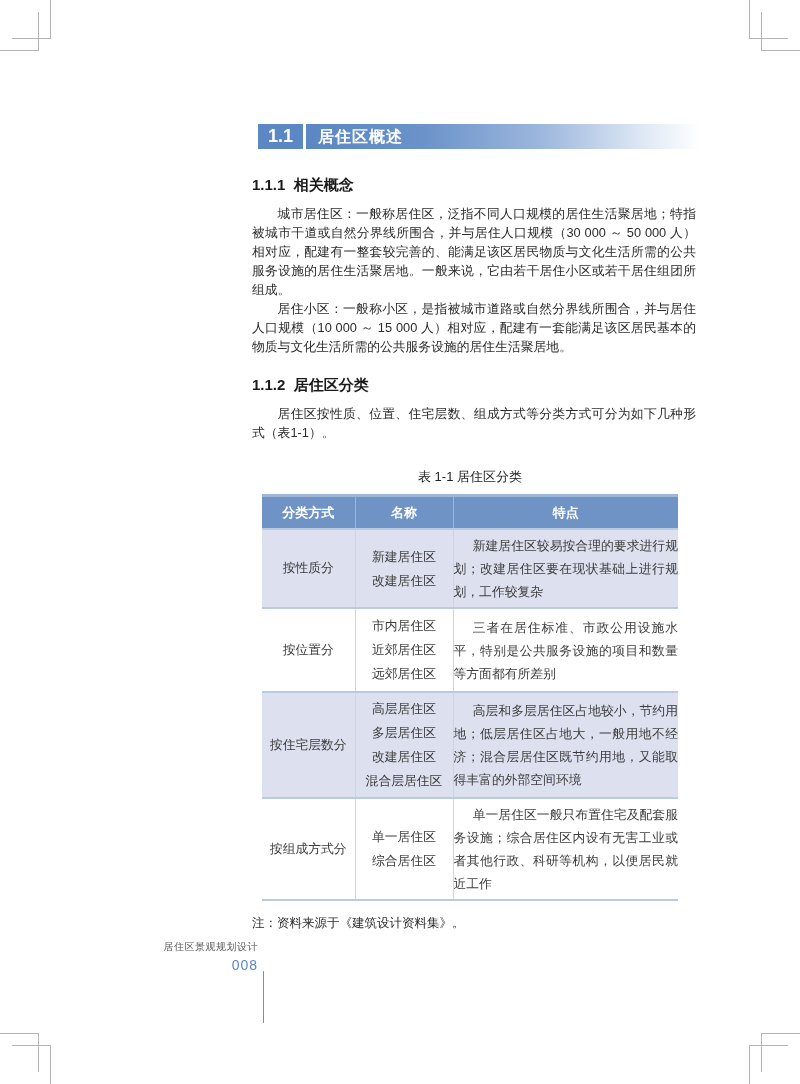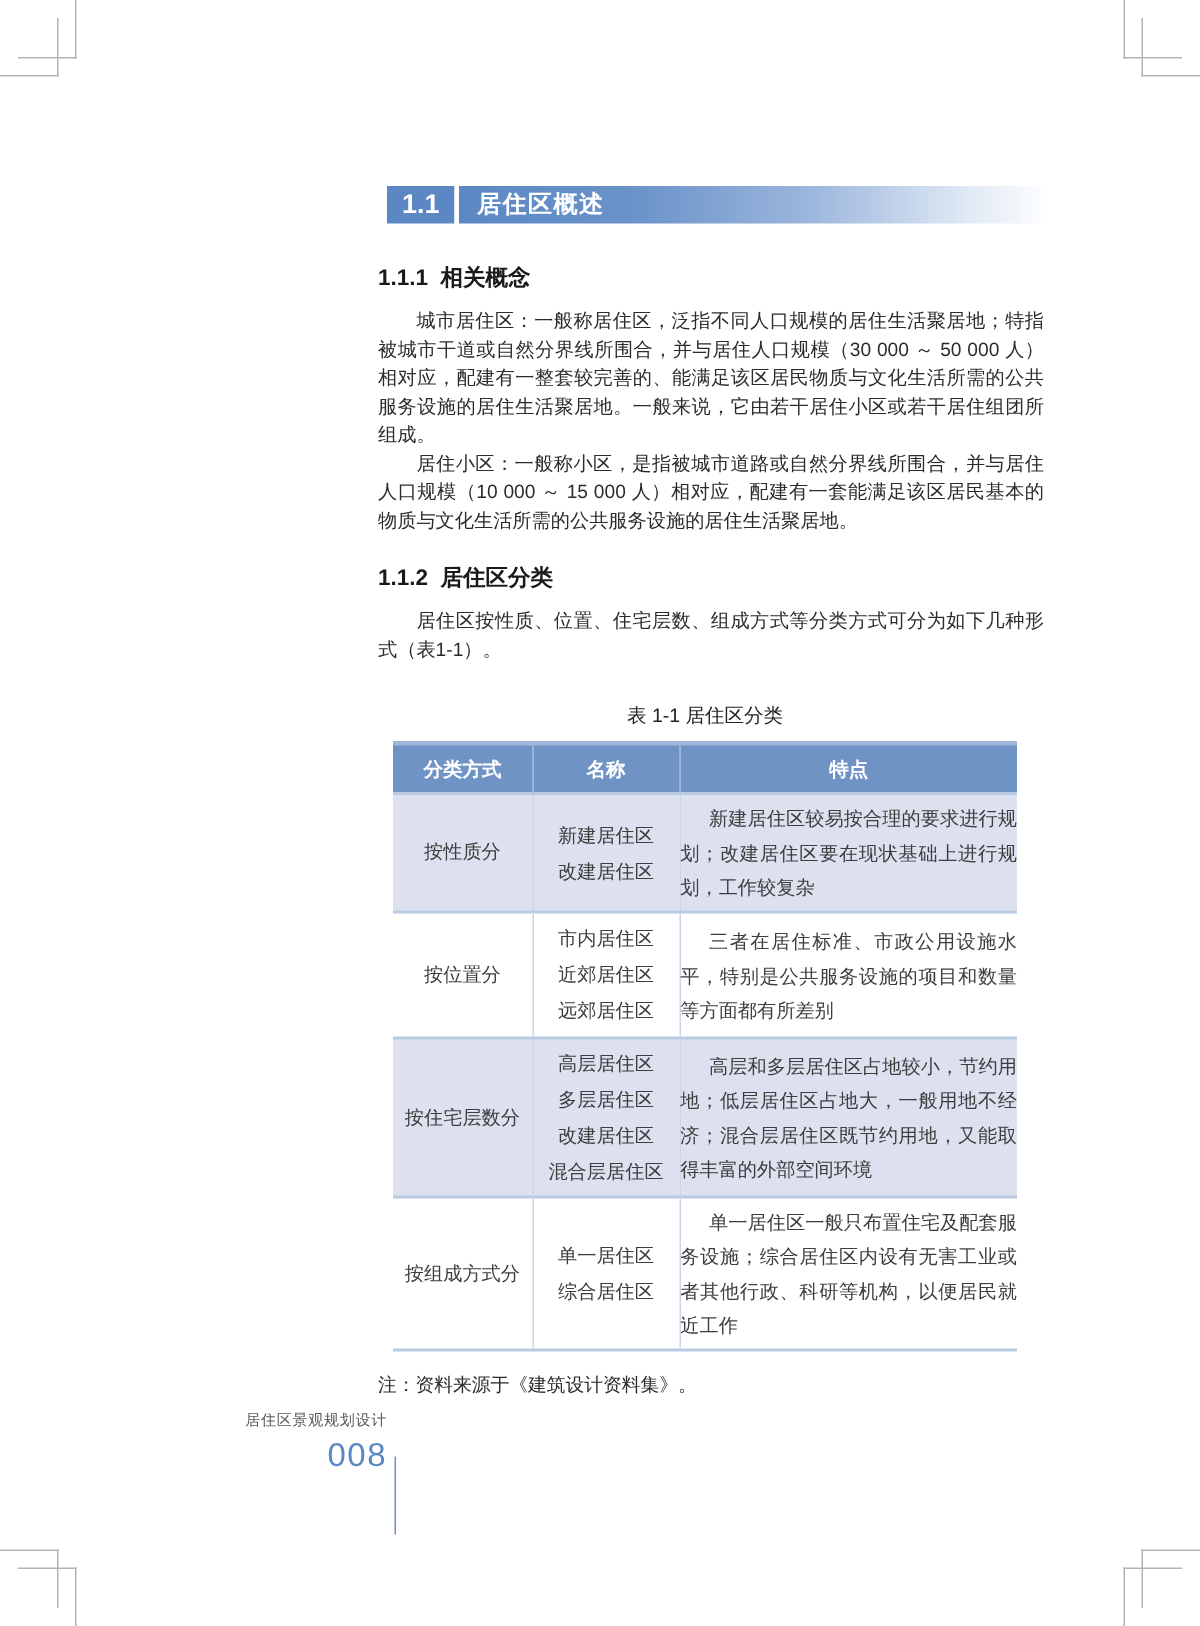--- a/index.html
+++ b/index.html
@@ -68,21 +68,21 @@
   tr.r1 td{height:62px;}
   tr.r2 td{height:74px;}
   tr.r3 td{height:92px;}
   tr.r4 td{height:74px;}
 
   p.note{margin:14px 0 0 0;font-size:12.5px;color:#2b2b2b;}
 
   
   .footer{position:absolute;left:0;top:940px;width:258px;text-align:right;}
   .footer .book-title{font-size:10px;color:#595959;letter-spacing:0.5px;}
-  .footer .page-num{font-size:22px;color:#5b87c5;margin-top:3px;letter-spacing:1px;}
+  .footer .page-num{font-size:14px;color:#5b87c5;margin-top:3px;letter-spacing:1px;}
   .footer-rule{position:absolute;left:263px;top:971px;width:1px;height:52px;background:#6a92c6;}
 </style>
 </head>
 <body>
 
 <div class="page">
 
   <div class="crop tl1"></div>
   <div class="crop tl2"></div>
   <div class="crop tr1"></div>

